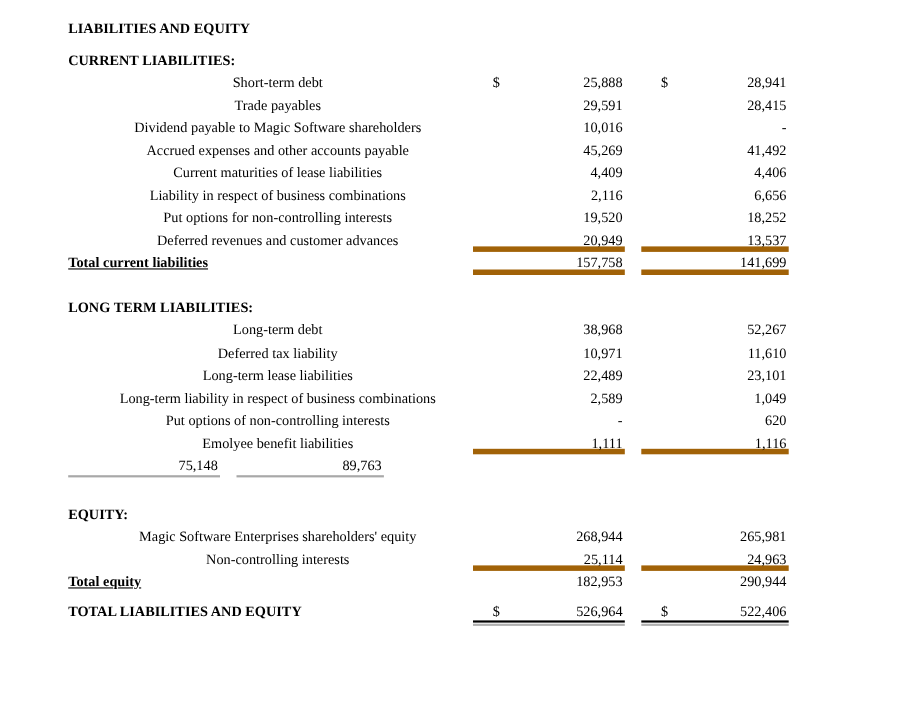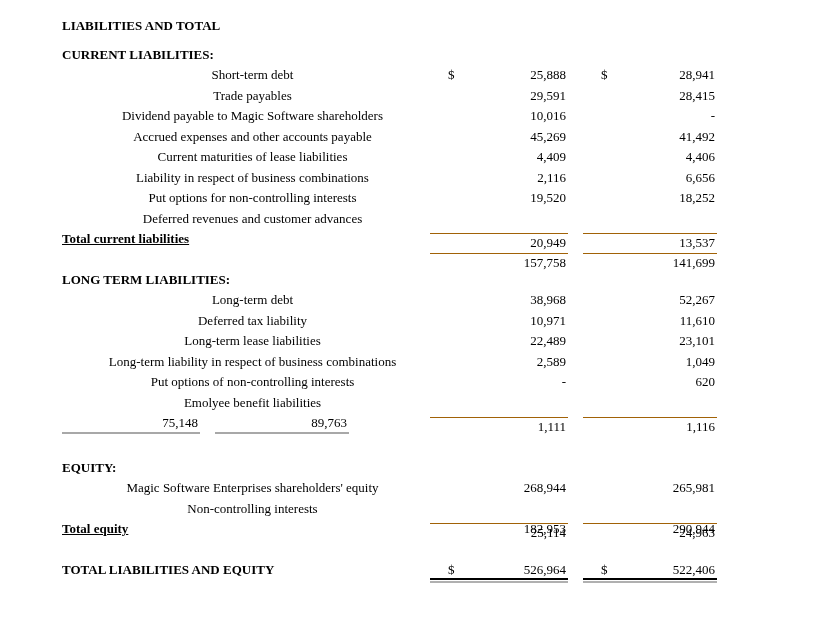--- a/index.html
+++ b/index.html
@@ -16,43 +16,43 @@
   .row { display: flex; height: 20.5px; line-height: 20.5px; align-items: stretch; }
   .lbl { width: 368px; white-space: nowrap; box-sizing: border-box; }
   .ind { padding-left: 13px; text-align: center; }
   .hdr { font-weight: bold; }
   .total-lbl { font-weight: bold; text-decoration: underline; }
   .cell { position: relative; text-align: right; box-sizing: border-box; padding-right: 2px; white-space: nowrap; }
   .c1 { width: 138px; }
   .gap { width: 15px; }
   .c2 { width: 134px; }
   .cur { position: absolute; left: 18px; top: 0; }
-  .rule-single { border-bottom: 1px solid #a16207; margin-top: 24px; }
+  .rule-single { border-bottom: 5px solid #a16207; }
   .rule-gray { border-bottom: 2px solid #a8a8a8; }
   .rule-double { border-bottom: 2px solid #000; }
   .rule-double::after {
     content: "";
     position: absolute;
     left: 0; right: 0;
     bottom: -5px;
     height: 2px;
     background: #b0b0b0;
   }
   .title-row { margin-bottom: 8px; }
   .sec2 { margin-top: 20px; align-items: center; }
   .sec3 { margin-top: 24px; }
-  .grand { margin-top: 20px; }
+  .grand { margin-top: 6px; }
 </style>
 </head>
 <body>
 
 <div class="sheet">
 
   <div class="row title-row">
-    <span class="lbl hdr">LIABILITIES AND TOTAL</span>
+    <span class="lbl hdr">LIABILITIES AND EQUITY</span>
   </div>
 
   <div class="row">
     <span class="lbl hdr">CURRENT LIABILITIES:</span>
   </div>
 
   <div class="row">
     <span class="lbl ind">Short-term debt</span>
     <span class="cell c1"><span class="cur">$</span><span>25,888</span></span>
     <span class="gap"></span>

